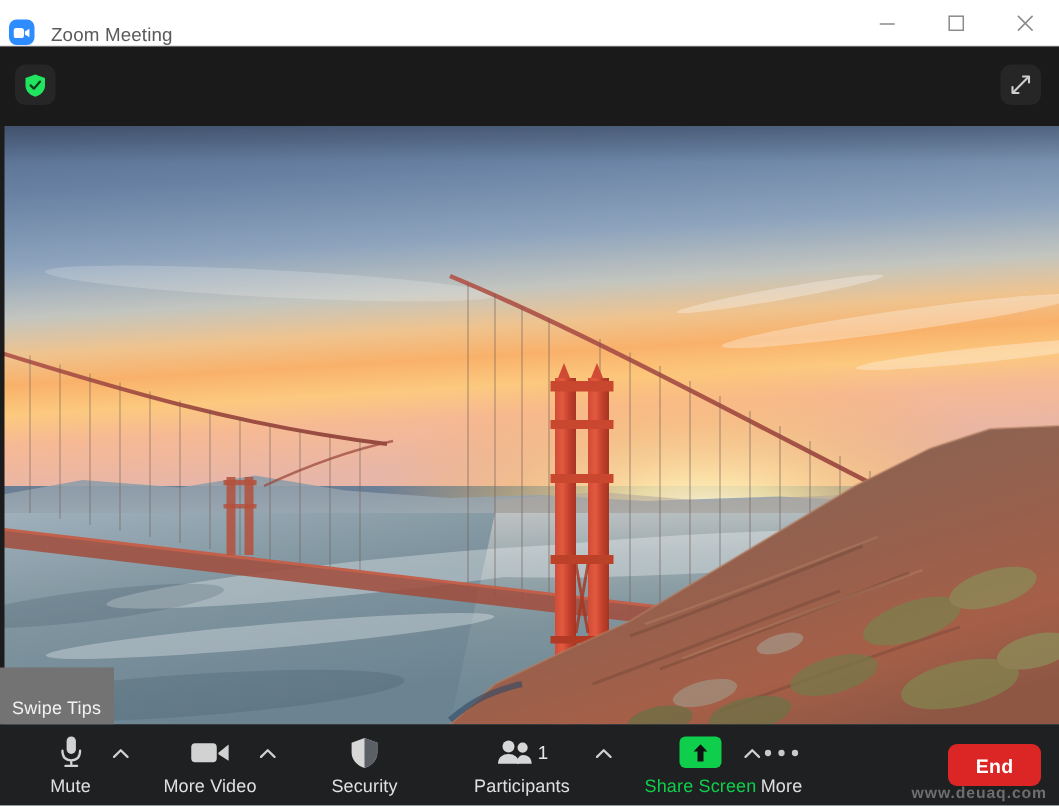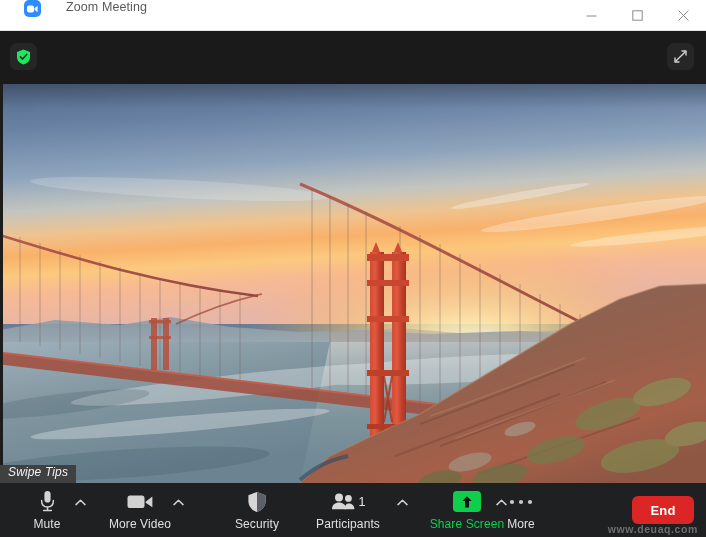--- a/index.html
+++ b/index.html
@@ -29,23 +29,23 @@
     width: 706px;
     height: 31px;
     background: #ffffff;
     border-bottom: 1px solid #e3e3e3;
     display: flex;
     align-items: center;
     box-sizing: border-box;
   }
   .titlebar-left {
     display: flex;
-    align-items: flex-start;
-    padding-left: 24px;
-    gap: 25px;
+    align-items: flex-end;
+    padding-left: 6px;
+    gap: 11px;
     flex: 1;
     height: 100%;
   }
   .app-icon {
     width: 17px;
     height: 17px;
     border-radius: 5px;
     background: #2d8cff;
     display: flex;
     align-items: center;
@@ -109,28 +109,27 @@
     background: #1c1c1c;
     z-index: 40;
   }
   .stage-svg { display: block; width: 706px; height: 399px; }
 
   
   .swipe-tip {
     position: absolute;
     left: 0;
     bottom: 0;
-    background: #404040;
+    background: #737373;
     color: #f2f2f2;
     font-size: 12px;
-    padding: 0 8px 4px 8px;
+    padding: 20px 8px 4px 8px;
     letter-spacing: .15px;
     z-index: 50;
     white-space: nowrap;
-    font-style: italic;
   }
 
   
   .toolbar {
     position: absolute;
     left: 0; top: 483px;
     width: 706px;
     height: 54px;
     background: #1f2022;
     display: flex;
@@ -498,21 +497,21 @@
         </svg>
       </span>
       <span class="tb-label">More Video</span>
     </div>
     <div class="chevron" style="left:171px;">
       <svg width="11" height="7" viewBox="0 0 11 7">
         <path d="M1 5.6 L5.5 1.2 L10 5.6" fill="none" stroke="#cfcfcf" stroke-width="1.5" stroke-linecap="round" stroke-linejoin="round"></path>
       </svg>
     </div>
 
-    <div class="tb-group" style="left:220px;">
+    <div class="tb-group" style="left:206px;">
       <span class="tb-icon">
         <svg width="20" height="22" viewBox="0 0 20 22">
           <path d="M10 1 L18.6 4.2 V10.6 C18.6 16 14.4 19.6 10 21 C5.6 19.6 1.4 16 1.4 10.6 V4.2 Z" fill="#d7d7d7"></path>
           <path d="M10 1 L18.6 4.2 V10.6 C18.6 16 14.4 19.6 10 21 Z" fill="#5b5f66"></path>
         </svg>
       </span>
       <span class="tb-label">Security</span>
     </div>
 
     <div class="tb-group" style="left:311px;">

